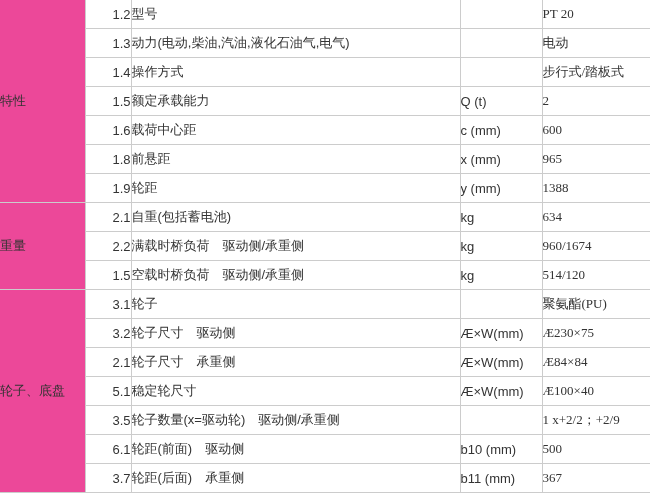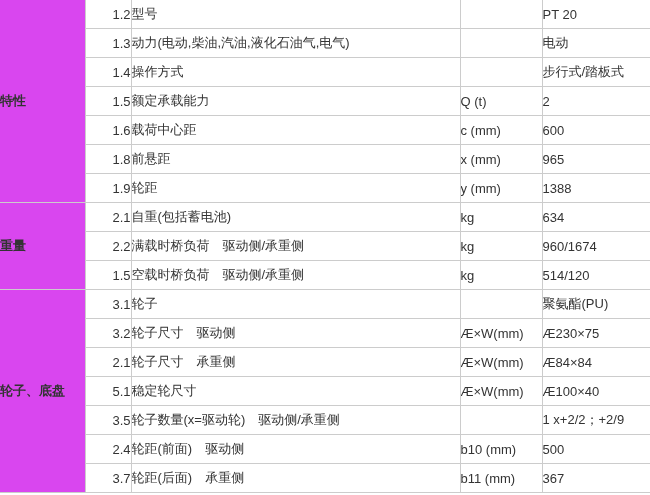--- a/index.html
+++ b/index.html
@@ -21,29 +21,29 @@
   table.spec td {
     height: 28px;
     border-right: 1px solid #cccccc;
     border-bottom: 1px solid #cccccc;
     vertical-align: middle;
     white-space: nowrap;
     overflow: hidden;
     padding: 0;
   }
   td.cat {
-    background: #d946ef;
-    font-weight: bold;
+    background: #ec4899;
+    font-weight: normal;
     padding-left: 12px;
     color: #333333;
   }
   td.num  { text-align: right; }
   td.desc { padding-left: 11px; }
   td.unit { padding-left: 10px; }
-  td.val  { padding-left: 16px; border-right: none; }
+  td.val  { padding-left: 16px; border-right: none; font-family: Liberation Serif, serif; }
 </style>
 </head>
 <body>
 
 <table class="spec">
   <colgroup>
     <col style="width:85px">
     <col style="width:46px">
     <col style="width:329px">
     <col style="width:82px">
@@ -140,21 +140,21 @@
       <td class="unit">Æ×W(mm)</td>
       <td class="val">Æ100×40</td>
     </tr>
     <tr>
       <td class="num">3.5</td>
       <td class="desc">轮子数量(x=驱动轮)　驱动侧/承重侧</td>
       <td class="unit"></td>
       <td class="val">1 x+2/2；+2/9</td>
     </tr>
     <tr>
-      <td class="num">2.4</td>
+      <td class="num">6.1</td>
       <td class="desc">轮距(前面)　驱动侧</td>
       <td class="unit">b10 (mm)</td>
       <td class="val">500</td>
     </tr>
     <tr>
       <td class="num">3.7</td>
       <td class="desc">轮距(后面)　承重侧</td>
       <td class="unit">b11 (mm)</td>
       <td class="val">367</td>
     </tr>

